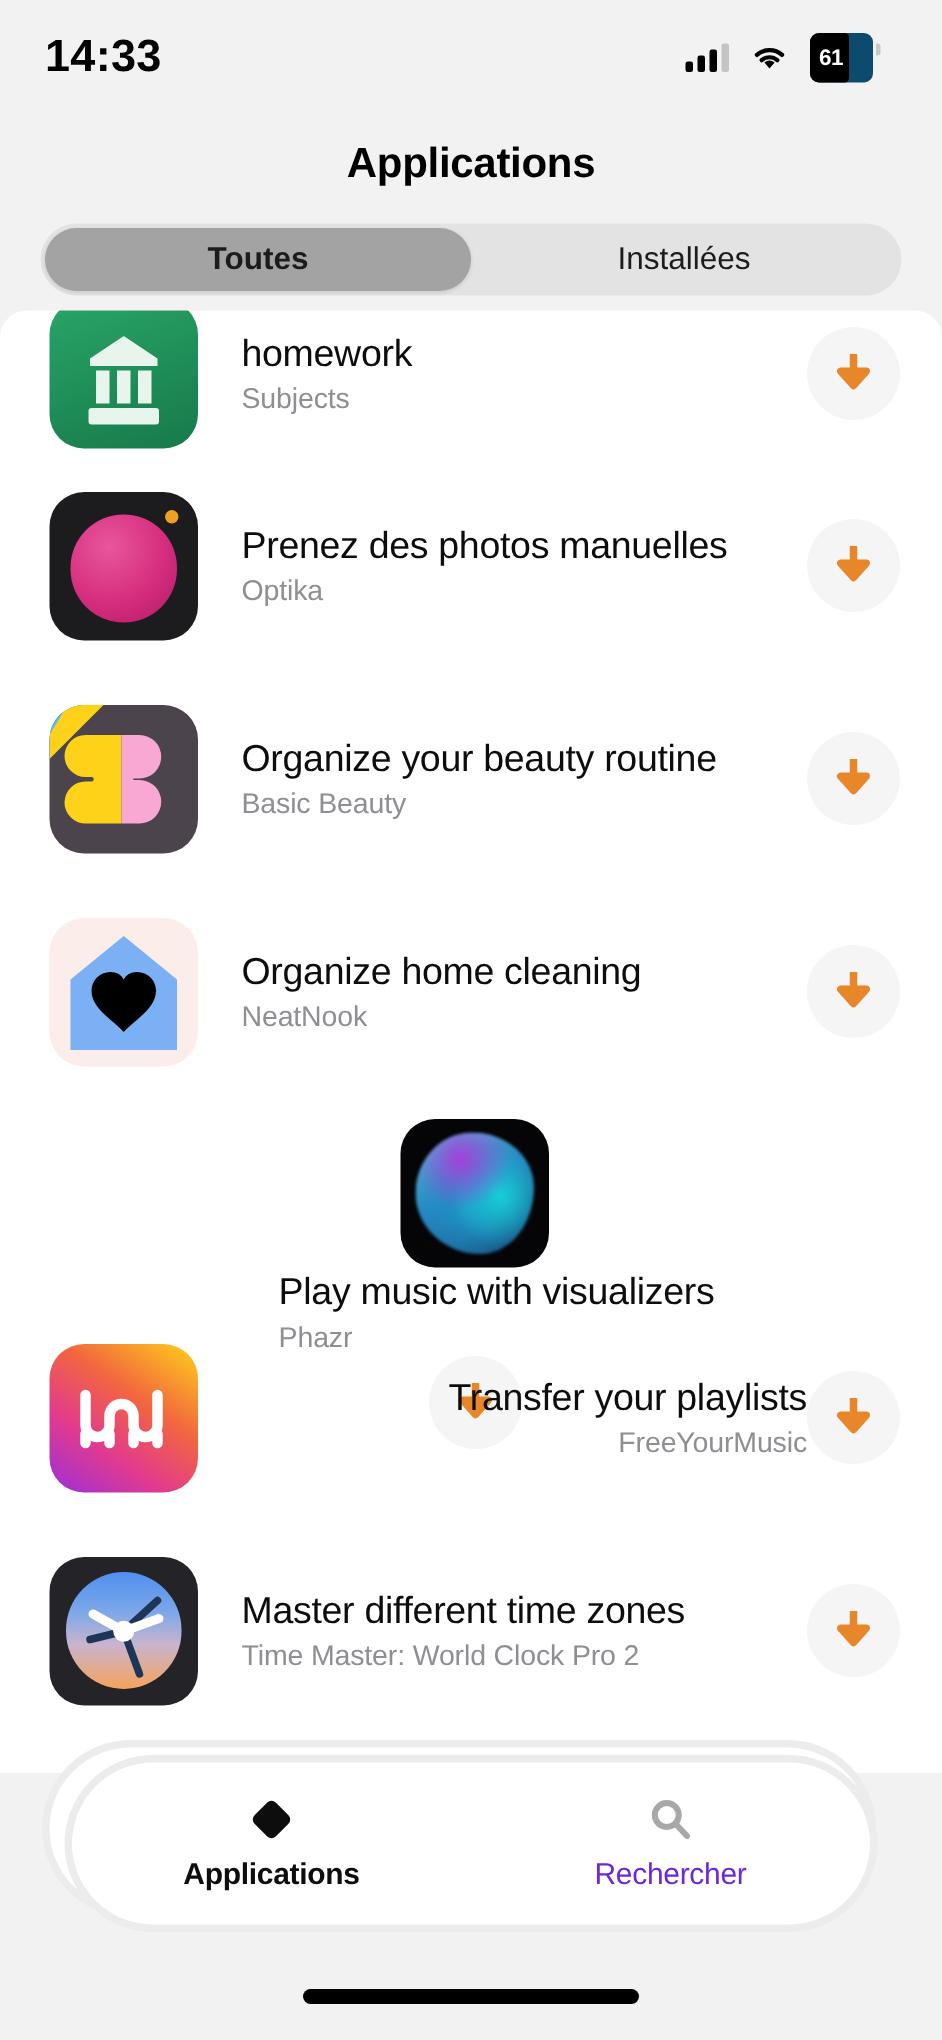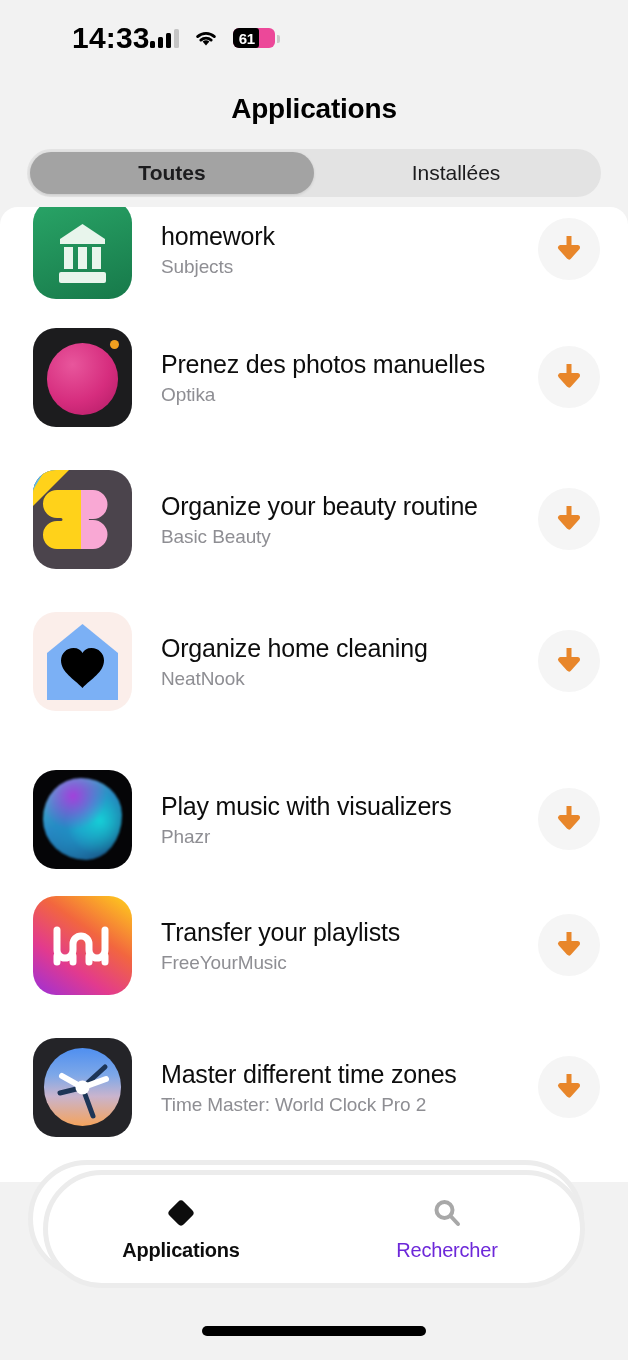--- a/index.html
+++ b/index.html
@@ -24,21 +24,22 @@
     overflow: hidden;
   }
 
   
   .status-bar {
     position: absolute;
     top: 0; left: 0; right: 0;
     height: 76px;
     display: flex;
     align-items: center;
-    padding: 0 46px 0 72px;
+    justify-content: space-between;
+    padding: 0 46px 0 30px;
   }
   .status-time {
     font-size: 30px;
     font-weight: bold;
     color: #000;
     letter-spacing: 0.2px;
   }
   .status-icons {
     display: flex;
     align-items: center;
@@ -59,23 +60,23 @@
   .signal-bars i:nth-child(1) { height: 7px; }
   .signal-bars i:nth-child(2) { height: 11px; }
   .signal-bars i:nth-child(3) { height: 15px; }
   .signal-bars i:nth-child(4) { height: 19px; background: #c4c4c4; }
 
   .wifi-icon { width: 26px; height: 20px; display:block; }
 
   .battery {
     position: relative;
     width: 42px;
-    height: 20px;
+    height: 33px;
     border-radius: 6px;
-    background: #ec4899;
+    background: #0c4a6e;
     display: flex;
     align-items: center;
   }
   .battery-fill {
     position: absolute;
     left: 0; top: 0; bottom: 0;
     width: 62%;
     background: #000;
     border-radius: 6px 3px 3px 6px;
   }
@@ -402,36 +403,36 @@
         <div class="app-title">Organize your beauty routine</div>
         <div class="app-sub">Basic Beauty</div>
       </div>
       <div class="download-btn">
         <svg class="dl-arrow" viewBox="0 0 26 28">
           <path d="M13 1 L13 16 M13 22 L4.5 12.5 L21.5 12.5 Z" stroke="#e8862a" stroke-width="5" fill="#e8862a" stroke-linejoin="round"></path>
         </svg>
       </div>
     </div>
 
-    <div class="app-row" style="top:555px;height:114px;">
+    <div class="app-row" style="top:539px;height:114px;flex-direction:column;">
       <div class="app-icon icon-phazr">
         <span class="blob"></span>
       </div>
       <div class="app-text">
         <div class="app-title">Play music with visualizers</div>
         <div class="app-sub">Phazr</div>
       </div>
       <div class="download-btn">
         <svg class="dl-arrow" viewBox="0 0 26 28">
           <path d="M13 1 L13 16 M13 22 L4.5 12.5 L21.5 12.5 Z" stroke="#e8862a" stroke-width="5" fill="#e8862a" stroke-linejoin="round"></path>
         </svg>
       </div>
     </div>
 
-    <div class="app-row" style="top:681px;height:114px;">
+    <div class="app-row" style="top:681px;height:114px;text-align:right;">
       <div class="app-icon icon-fym">
         <svg viewBox="0 0 99 99" width="99" height="99" fill="none" stroke="#fff" stroke-width="7" stroke-linecap="round">
           <path d="M24 34 v20 a8 8 0 0 0 16 0 v-6 a8 8 0 0 1 16 0 v6 a8 8 0 0 0 16 0 v-20"></path>
           <path d="M24 66 v-6 M40 66 v-6 M56 66 v-6 M72 66 v-6"></path>
         </svg>
       </div>
       <div class="app-text">
         <div class="app-title">Transfer your playlists</div>
         <div class="app-sub">FreeYourMusic</div>
       </div>

